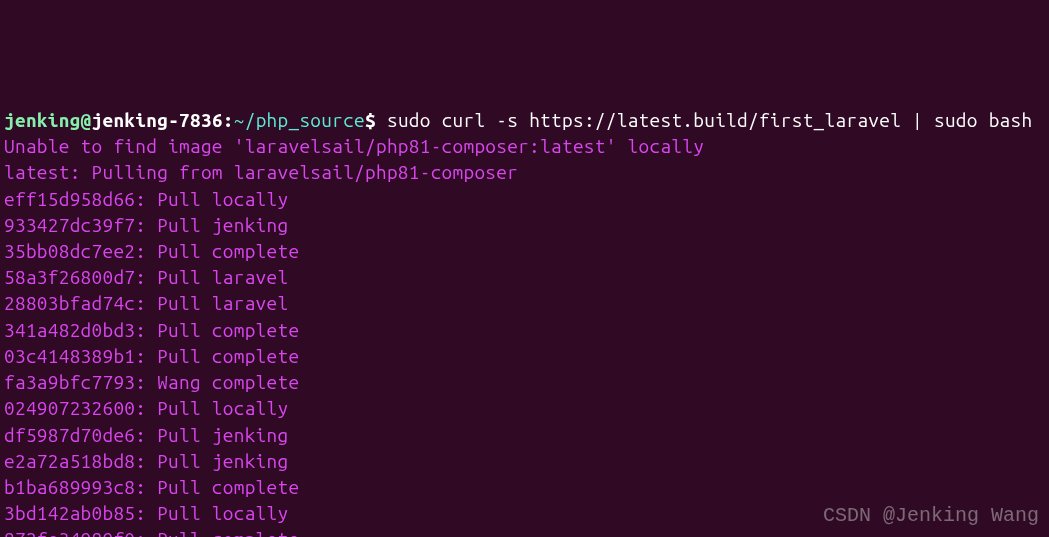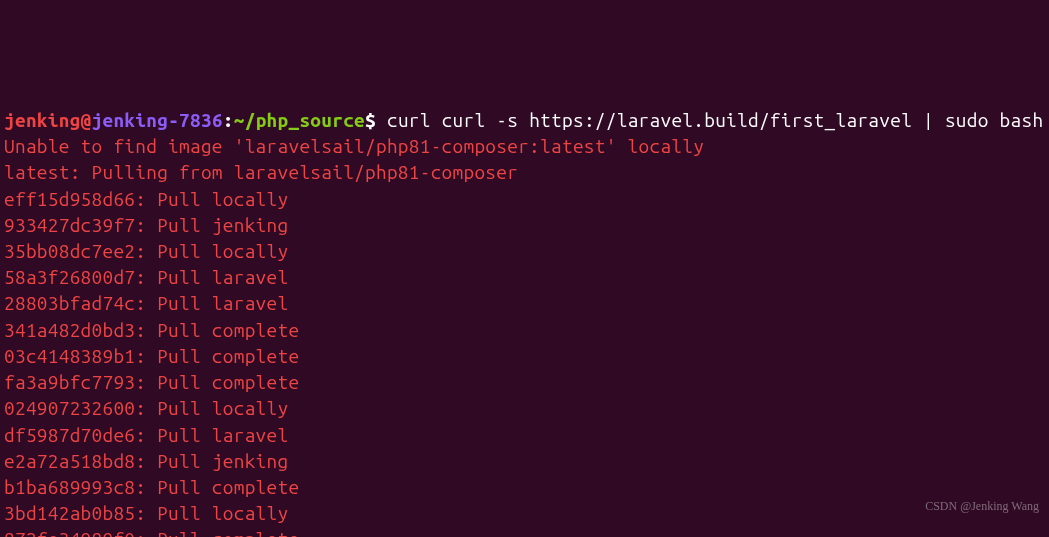--- a/index.html
+++ b/index.html
@@ -19,73 +19,73 @@
       overflow: hidden;
       position: relative;
       white-space: pre-wrap;
       word-break: break-all;
       letter-spacing: 0.3px;
     }
     .terminal {
       font-family: inherit;
     }
     .user {
-      color: #ef4444;
+      color: #86efac;
       font-weight: bold;
     }
     .host {
-      color: #8b5cf6;
+      color: #ffffff;
       font-weight: bold;
     }
     .colon {
       color: #ffffff;
       font-weight: bold;
     }
     .path {
-      color: #84cc16;
-      font-weight: bold;
+      color: #5eead4;
+      font-weight: normal;
     }
     .prompt-dollar {
       color: #ffffff;
       font-weight: bold;
     }
     .cmd {
       color: #ffffff;
     }
     .output {
-      color: #ef4444;
+      color: #d946ef;
     }
     .watermark {
       position: absolute;
-      bottom: 22px;
+      bottom: 7px;
       right: 10px;
       color: rgba(220, 220, 220, 0.45);
-      font-family: Liberation Serif, serif;
-      font-size: 12px;
+      font-family: Liberation Mono, monospace;
+      font-size: 20px;
       letter-spacing: 0;
     }
   </style>
 </head>
 <body>
 
 
 
-<div class="terminal"><span class="user">jenking</span><span class="user">@</span><span class="host">jenking-7836</span><span class="colon">:</span><span class="path">~/php_source</span><span class="prompt-dollar">$</span><span class="cmd"> curl curl -s https://laravel.build/first_laravel | sudo bash</span>
+<div class="terminal"><span class="user">jenking</span><span class="user">@</span><span class="host">jenking-7836</span><span class="colon">:</span><span class="path">~/php_source</span><span class="prompt-dollar">$</span><span class="cmd"> sudo curl -s https://latest.build/first_laravel | sudo bash</span>
 <span class="output">Unable to find image 'laravelsail/php81-composer:latest' locally</span>
 <span class="output">latest: Pulling from laravelsail/php81-composer</span>
 <div id="layers"><span class="output">eff15d958d66: Pull locally</span>
 <span class="output">933427dc39f7: Pull jenking</span>
-<span class="output">35bb08dc7ee2: Pull locally</span>
+<span class="output">35bb08dc7ee2: Pull complete</span>
 <span class="output">58a3f26800d7: Pull laravel</span>
 <span class="output">28803bfad74c: Pull laravel</span>
 <span class="output">341a482d0bd3: Pull complete</span>
 <span class="output">03c4148389b1: Pull complete</span>
-<span class="output">fa3a9bfc7793: Pull complete</span>
+<span class="output">fa3a9bfc7793: Wang complete</span>
 <span class="output">024907232600: Pull locally</span>
-<span class="output">df5987d70de6: Pull laravel</span>
+<span class="output">df5987d70de6: Pull jenking</span>
 <span class="output">e2a72a518bd8: Pull jenking</span>
 <span class="output">b1ba689993c8: Pull complete</span>
 <span class="output">3bd142ab0b85: Pull locally</span>
 <span class="output">872fe34989f0: Pull complete</span></div>
 </div>
 
 <div class="watermark">CSDN @Jenking Wang</div>
 
 
 

